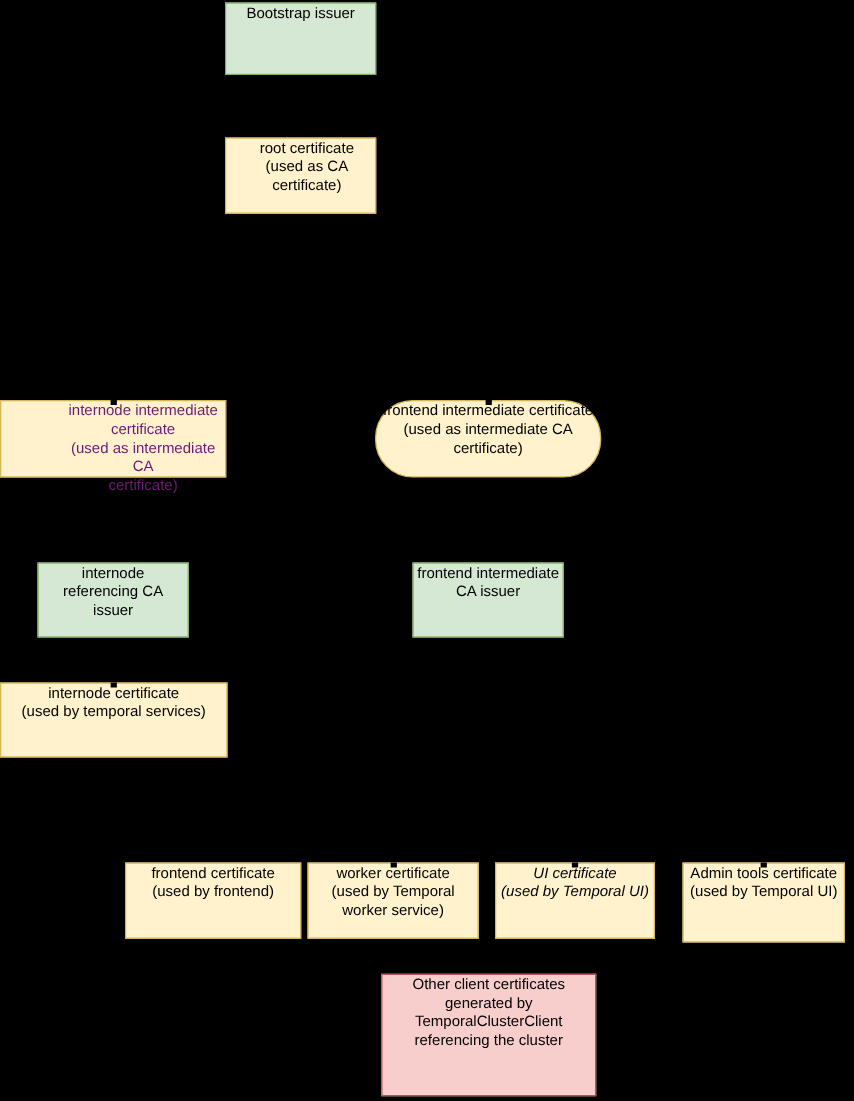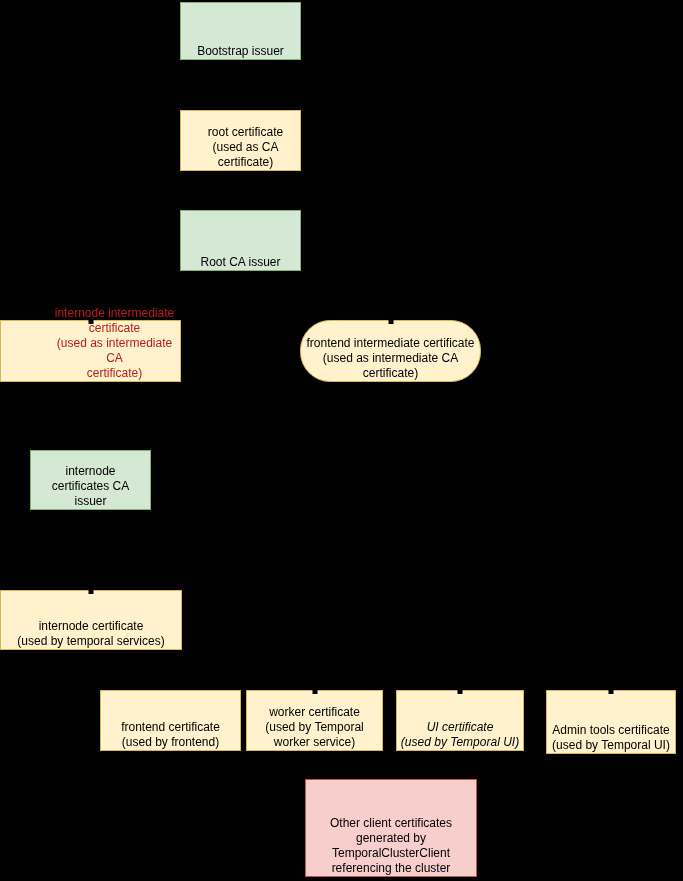--- a/index.html
+++ b/index.html
@@ -12,21 +12,21 @@
   }
   #diagram {
     position: absolute;
     inset: 0;
   }
   .node {
     position: absolute;
     box-sizing: border-box;
     border: 1.5px solid;
     display: flex;
-    align-items: flex-end;
+    align-items: flex-start;
     justify-content: center;
     text-align: center;
     font-size: 12px;
     line-height: 15px;
   }
   .node .label {
     white-space: pre-line;
     padding: 0 1px;
   }
   
@@ -44,41 +44,42 @@
 
 <div id="diagram">
     <div class="node issuer" style="left: 180px; top: 2px; width: 121px; height: 58px; background: rgb(213, 232, 212); border-color: rgb(130, 179, 102); color: rgb(0, 0, 0);">
       <div class="label">Bootstrap issuer</div>
     </div>
     <div class="node certificate" style="left: 180px; top: 110px; width: 121px; height: 61px; background: rgb(255, 242, 204); border-color: rgb(214, 182, 86); color: rgb(0, 0, 0); padding-left: 10px;">
       <div class="label">root certificate
 (used as CA
 certificate)</div>
     </div>
-    <div class="node issuer" style="left: 180px; top: 210px; width: 121px; height: 61px; background: rgb(213, 232, 212); border-color: rgb(130, 179, 102); color: rgb(0, 0, 0);">
-      <div class="label">Root CA issuer</div>
-    </div>
-    <div class="node certificate" style="left: 0px; top: 320px; width: 181px; height: 62px; background: rgb(255, 242, 204); border-color: rgb(214, 182, 86); color: #b91c1c; padding-left: 48px;">
+    <div class="node certificate" style="left: 0px; top: 320px; width: 181px; height: 62px; background: rgb(255, 242, 204); border-color: rgb(214, 182, 86); color: #701a75; padding-left: 48px;">
       <div class="label">internode intermediate certificate
 (used as intermediate CA
 certificate)</div>
       <div class="notch" style="background: rgb(0, 0, 0);"></div>
     </div>
     <div class="node certificate" style="left: 300px; top: 320px; width: 181px; height: 62px; background: rgb(255, 242, 204); border-color: rgb(214, 182, 86); color: rgb(0, 0, 0); border-radius: 30px;">
       <div class="label">frontend intermediate certificate
 (used as intermediate CA
 certificate)</div>
       <div class="notch" style="background: rgb(0, 0, 0);"></div>
     </div>
     <div class="node issuer" style="left: 30px; top: 450px; width: 121px; height: 60px; background: rgb(213, 232, 212); border-color: rgb(130, 179, 102); color: rgb(0, 0, 0);">
       <div class="label">internode
-certificates CA
+referencing CA
 issuer</div>
     </div>
-    <div class="node certificate" style="left: 0px; top: 590px; width: 182px; height: 60px; background: rgb(255, 242, 204); border-color: rgb(214, 182, 86); color: rgb(0, 0, 0);">
+    <div class="node issuer" style="left: 330px; top: 450px; width: 121px; height: 60px; background: rgb(213, 232, 212); border-color: rgb(130, 179, 102); color: rgb(0, 0, 0);">
+      <div class="label">frontend intermediate
+CA issuer</div>
+    </div>
+    <div class="node certificate" style="left: 0px; top: 546px; width: 182px; height: 60px; background: rgb(255, 242, 204); border-color: rgb(214, 182, 86); color: rgb(0, 0, 0);">
       <div class="label">internode certificate
 (used by temporal services)</div>
       <div class="notch" style="background: rgb(0, 0, 0);"></div>
     </div>
     <div class="node certificate" style="left: 246px; top: 690px; width: 137px; height: 61px; background: rgb(255, 242, 204); border-color: rgb(214, 182, 86); color: rgb(0, 0, 0);">
       <div class="label">worker certificate
 (used by Temporal
 worker service)</div>
       <div class="notch" style="background: rgb(0, 0, 0);"></div>
     </div>

